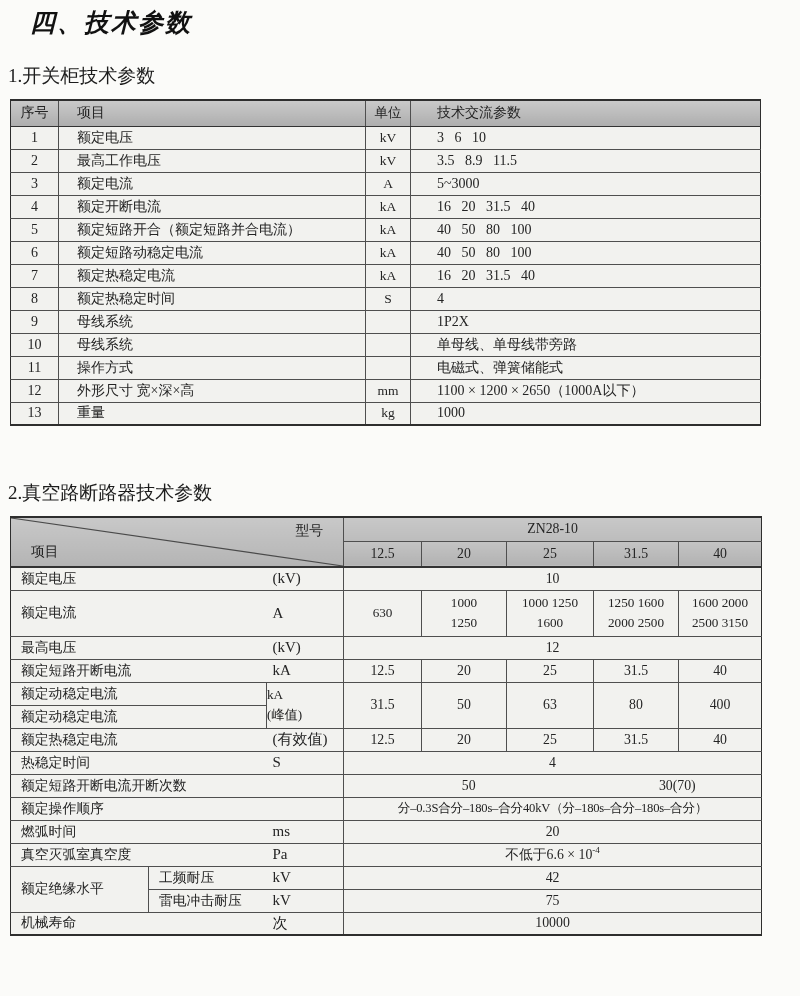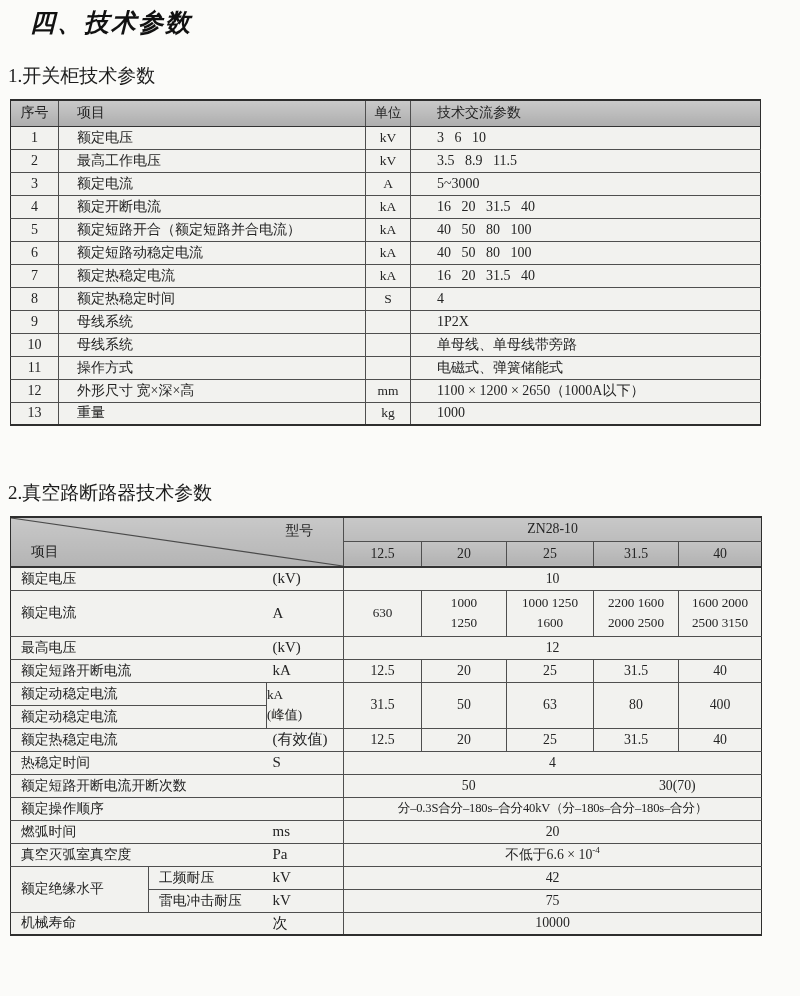--- a/index.html
+++ b/index.html
@@ -50,21 +50,21 @@
   
   .t2 { border:1.5px solid #2e2e2e; border-top-width:2.5px; border-bottom-width:2px; }
   .t2 td { font-size:13.8px; }
   .t2 .corner {
     position:relative;
     background:linear-gradient(180deg,#c8c8c8,#b4b4b4);
     border-bottom:2px solid #333;
     height:50px;
   }
   .t2 .corner svg { position:absolute; left:0; top:0; width:100%; height:100%; }
-  .t2 .corner-model { position:absolute; top:4px; right:30px; }
+  .t2 .corner-model { position:absolute; top:4px; right:20px; }
   .t2 .corner-item  { position:absolute; bottom:5px; left:20px; }
   .t2 .model-head {
     background:linear-gradient(180deg,#c8c8c8,#bcbcbc);
     border-left:1px solid #4f4f4f;
     border-bottom:1px solid #4f4f4f;
     text-align:center; height:24px;
   }
   .t2 .rate {
     background:linear-gradient(180deg,#c4c4c4,#b2b2b2);
     border-left:1px solid #4f4f4f;
@@ -216,21 +216,21 @@
   </tr>
 
   <tr class="cur">
     <td class="lbl" colspan="2">额定电流</td>
     <td class="unit2">A</td>
     <td class="v two">630</td>
     <td class="v two">1000
 1250</td>
     <td class="v two">1000 1250
 1600</td>
-    <td class="v two">2200 1600
+    <td class="v two">1250 1600
 2000 2500</td>
     <td class="v two">1600 2000
 2500 3150</td>
   </tr>
 
   <tr>
     <td class="lbl" colspan="2">最高电压</td>
     <td class="unit2">(kV)</td>
     <td class="vs" colspan="5">12</td>
   </tr>

